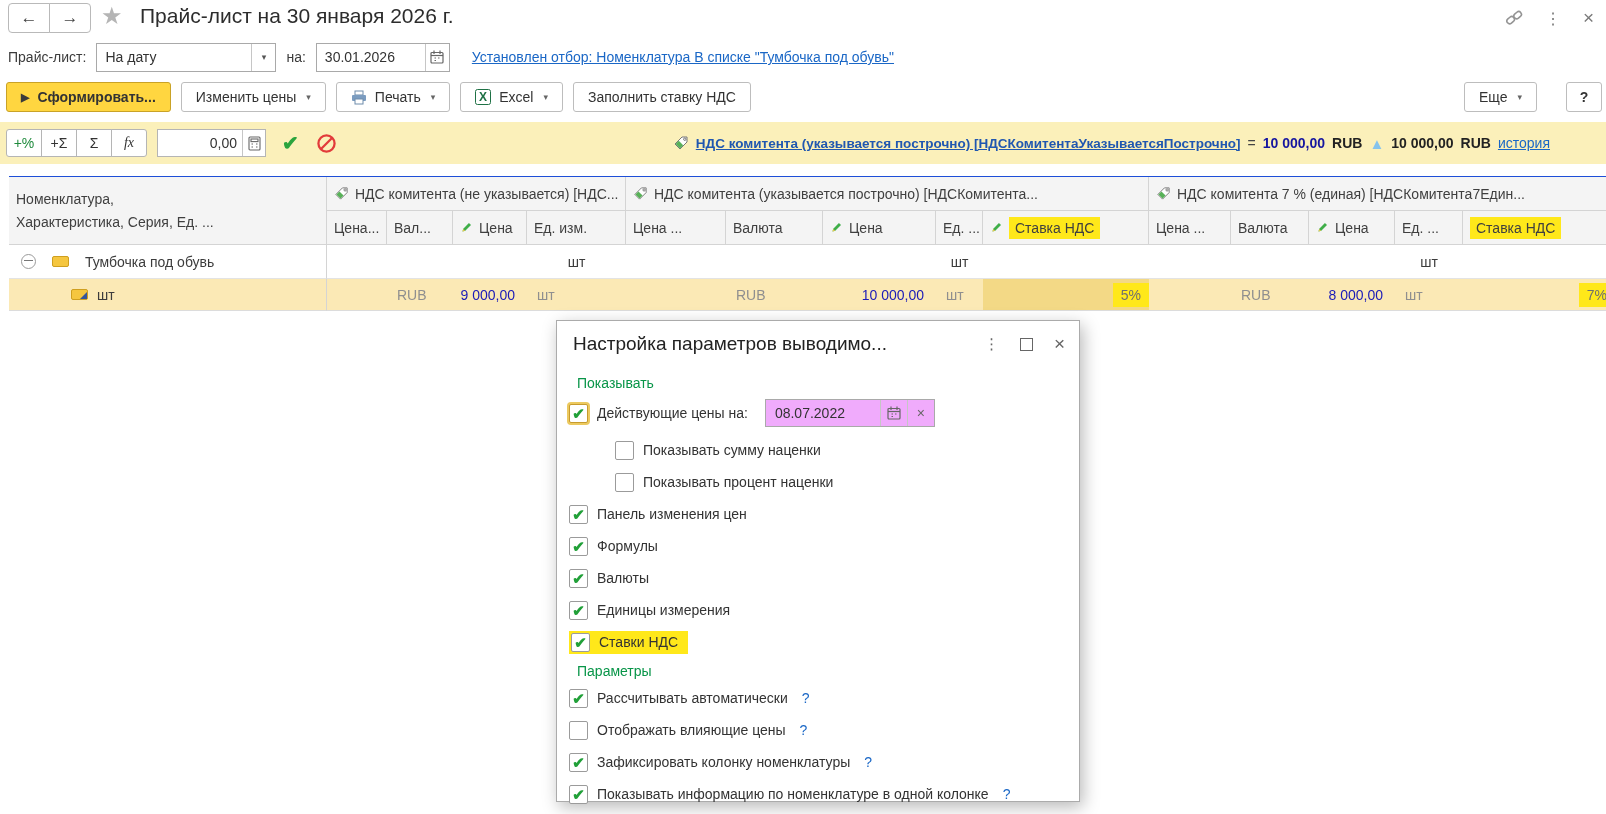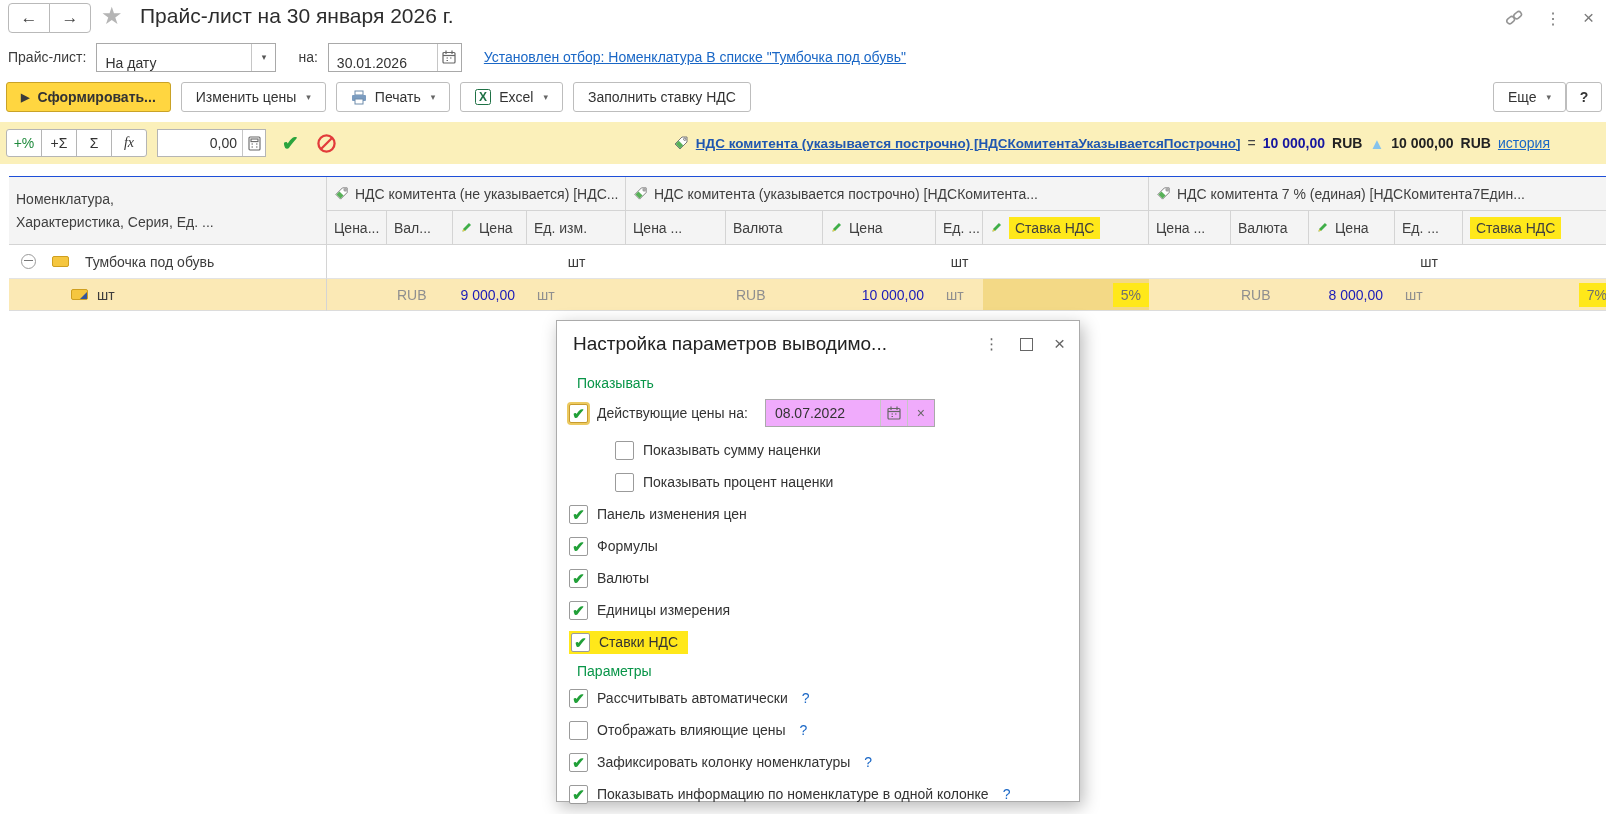--- a/index.html
+++ b/index.html
@@ -16,33 +16,33 @@
   .nav .nbtn:last-child{border-radius:0 4px 4px 0;margin-left:-1px}
   .star{position:absolute;left:101px;top:2px;font-size:24px;color:#b5b5b5}
   .page-title{position:absolute;left:140px;top:4px;font-size:21px;font-weight:400;color:#2d2d2d;margin:0}
   .win-icons{position:absolute;right:12px;top:7px;display:flex;gap:22px;align-items:center;color:#8a8a8a}
   .win-icons .dots{font-size:16px;color:#7a7a7a}
   .win-icons .wclose{font-size:19px;color:#7a7a7a}
 
   
   .filter-row{position:absolute;top:42px;left:0;width:100%;height:30px;display:flex;align-items:center}
   .fr-label{margin-left:8px;color:#3c3c3c}
-  .combo,.datebox{display:flex;border:1px solid #a9a9a9;height:27px;align-items:flex-end;background:#fff;margin-left:10px}
+  .combo,.datebox{display:flex;border:1px solid #a9a9a9;height:27px;align-items:center;background:#fff;margin-left:10px}
   .combo .val{width:138px;padding:0 8px}
   .datebox .val{width:92px;padding:0 8px}
   .ddseg{width:23px;height:100%;border-left:1px solid #c6c6c6;display:flex;align-items:center;justify-content:center;
          color:#555;font-size:9px;background:#fff;cursor:pointer}
-  .onlabel{margin-left:22px;color:#3c3c3c}
+  .onlabel{margin-left:10px;color:#3c3c3c}
   .link{color:#1a67c6;text-decoration:underline;cursor:pointer}
   .filter-link{margin-left:22px}
 
   
   .btn-row{position:absolute;top:82px;left:0;width:100%;height:32px}
   .btn-left{position:absolute;left:6px;top:0;display:flex;gap:10px}
-  .btn-right{position:absolute;right:4px;top:0;display:flex;gap:0}
+  .btn-right{position:absolute;right:4px;top:0;display:flex;gap:29px}
   .btn{height:30px;border:1px solid #bdbdbd;background:#fff;border-radius:3px;display:inline-flex;
        align-items:center;gap:8px;padding:0 14px;font-size:14px;color:#333;cursor:pointer;box-sizing:border-box}
   .btn .dd-arrow{font-size:9px;color:#666;margin-left:2px}
   .btn.primary{background:#ffd640;border-color:#c9a227;font-weight:700}
   .btn.primary .play{color:#3a3a3a;font-size:11px}
   .btn.help-btn{width:36px;justify-content:center;font-weight:700}
 
   
   .formula-bar{position:absolute;top:122px;left:0;width:100%;height:42px;background:#fbf0ba;
        display:flex;align-items:center;padding-left:6px;box-sizing:border-box}

